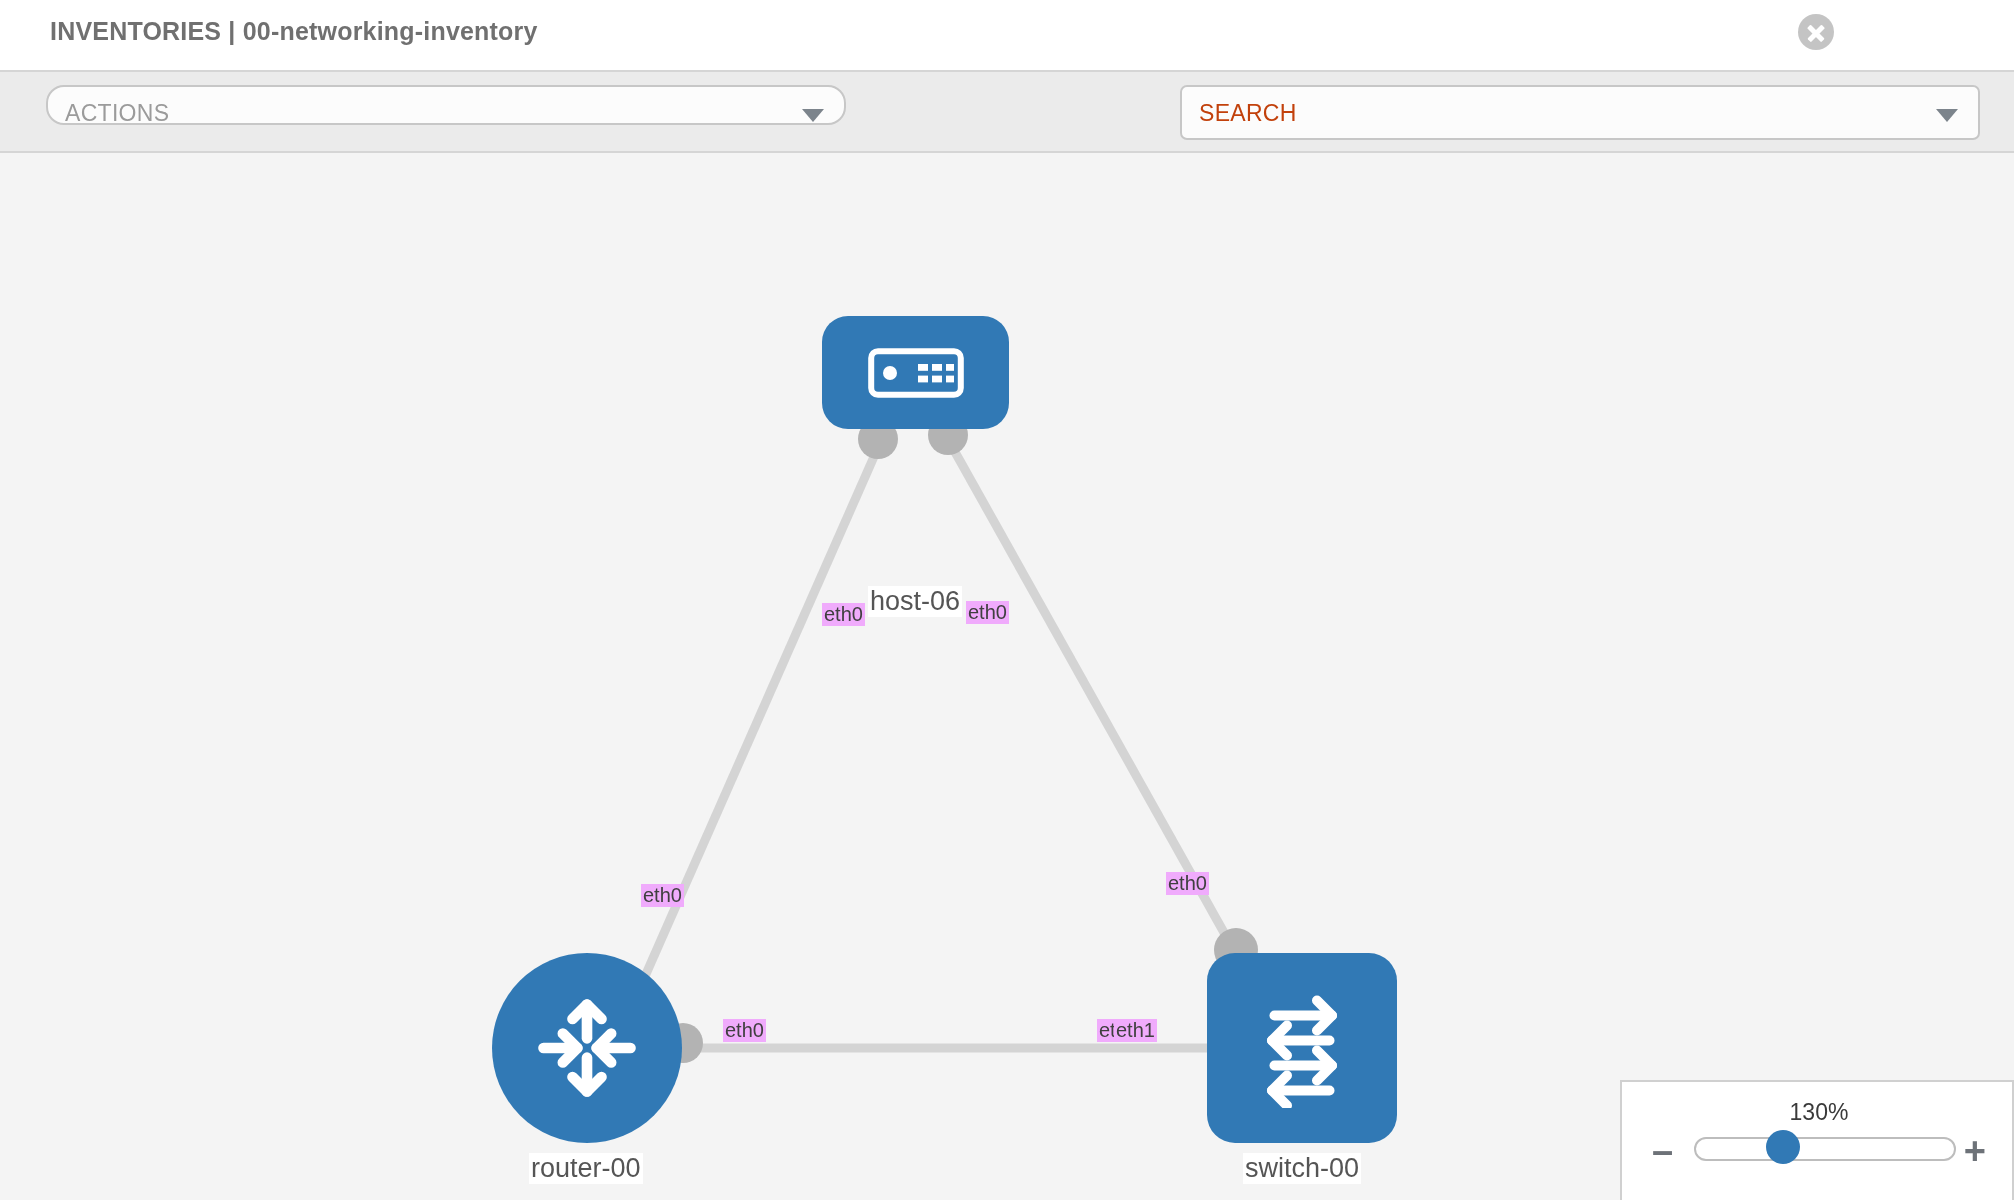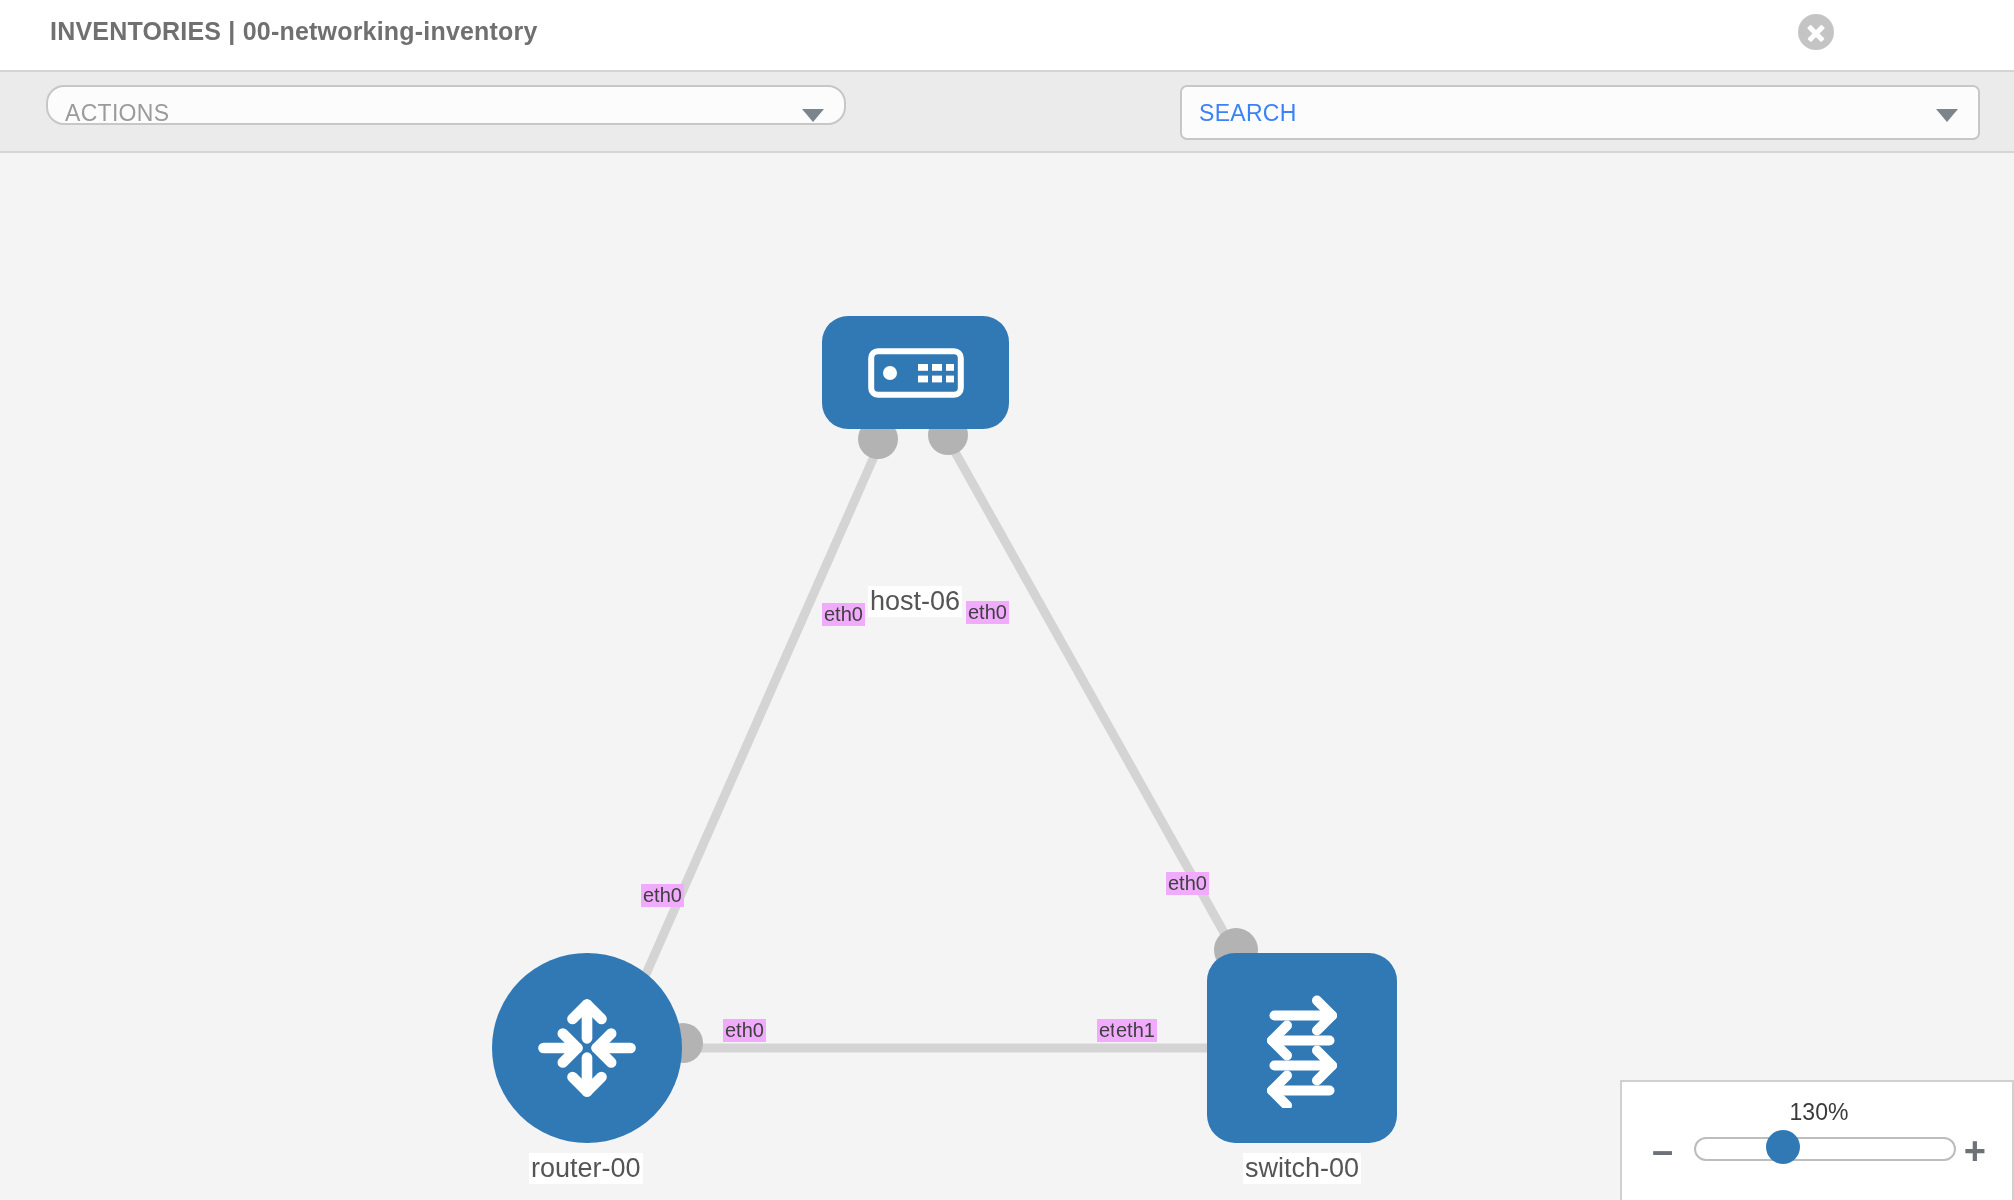--- a/index.html
+++ b/index.html
@@ -115,21 +115,21 @@
     background: #fcfcfc;
     border: 2px solid #c7c7c7;
     border-radius: 7px;
     box-sizing: border-box;
   }
   .search-box .placeholder {
     position: absolute;
     left: 17px;
     top: 13px;
     font-size: 23px;
-    color: #3b82f6;
+    color: #c2410c;
     letter-spacing: 0.3px;
   }
   .search-box .caret { right: 20px; top: 22px; }
 
   
   .canvas {
     position: absolute;
     left: 0;
     top: 153px;
     width: 2014px;

